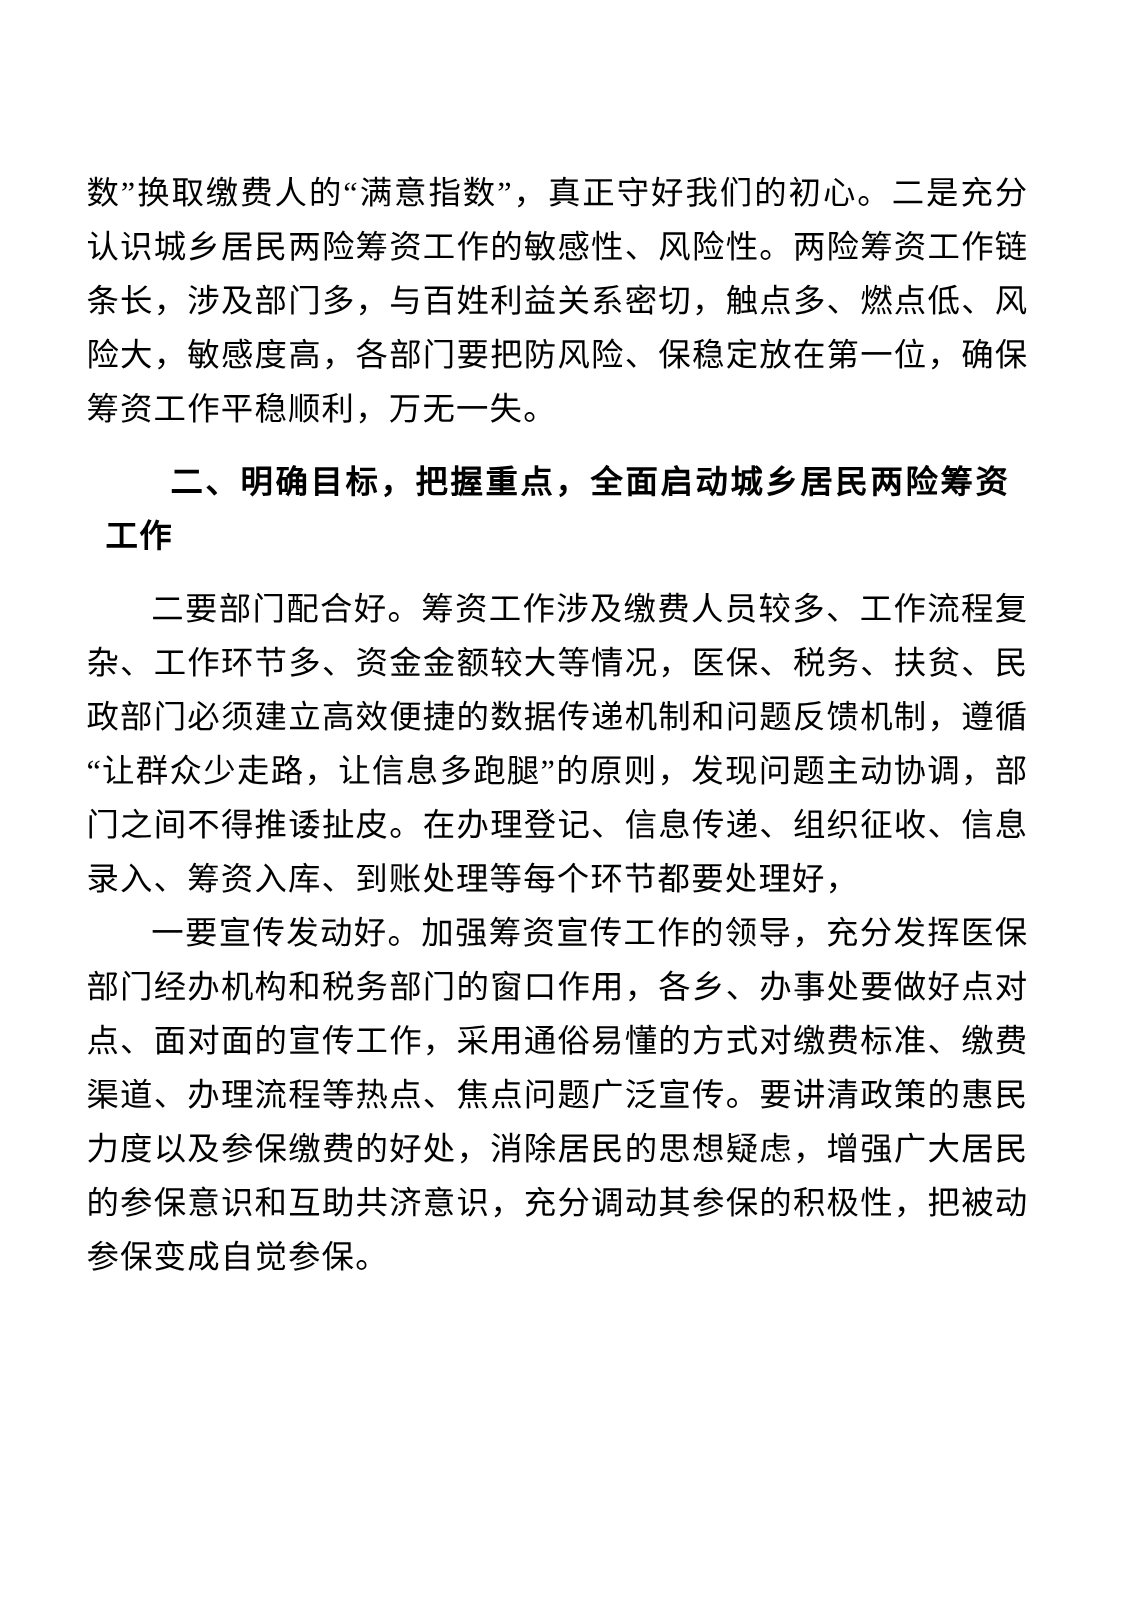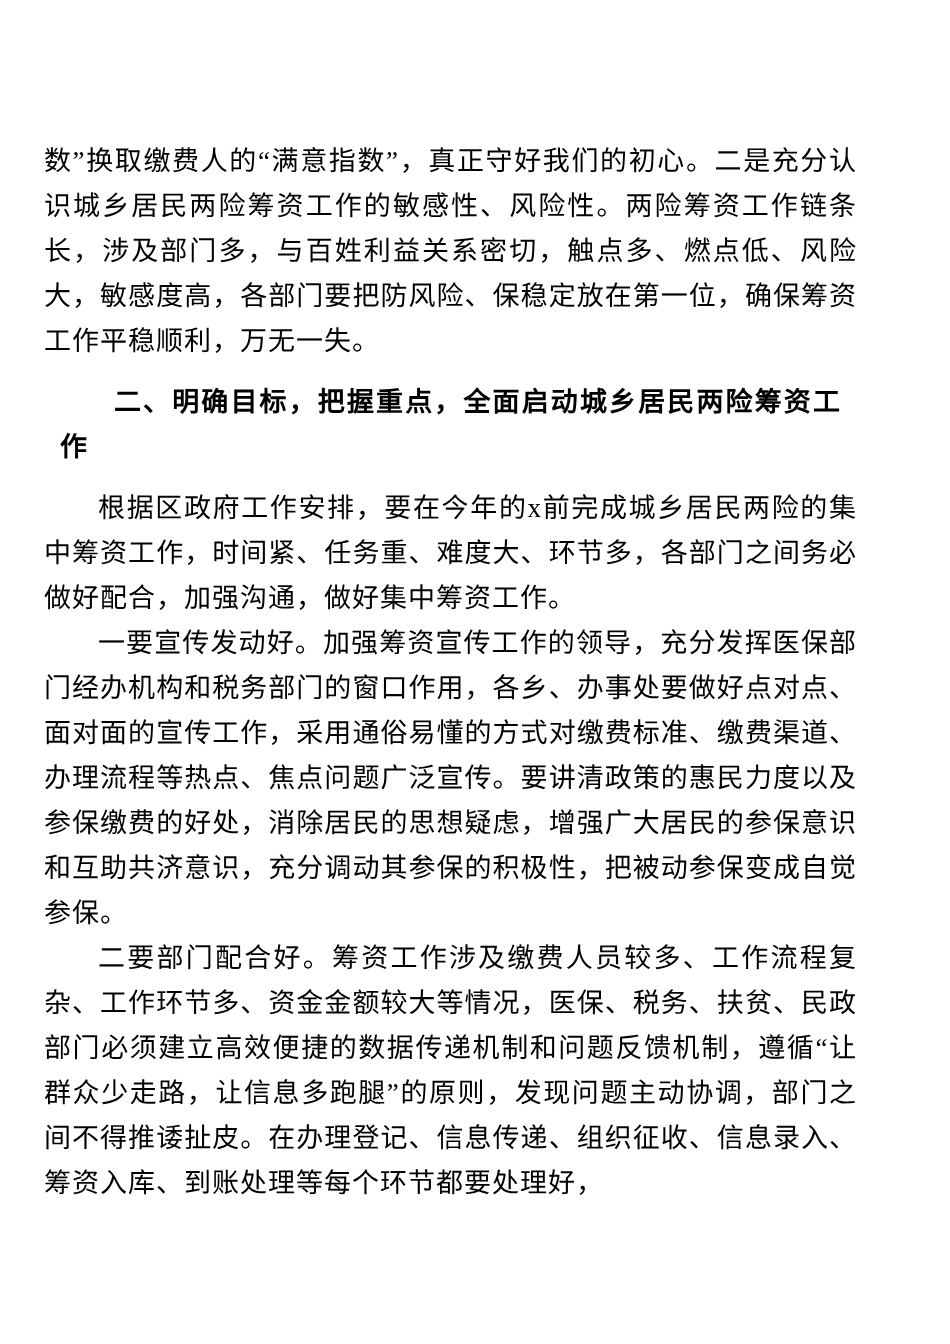--- a/index.html
+++ b/index.html
@@ -8,21 +8,21 @@
     background: #ffffff;
   }
   .page {
     position: relative;
     width: 950px;
     height: 1344px;
     margin: 0 auto;
     background: #ffffff;
     color: #000000;
     box-sizing: border-box;
-    padding: 139px 93px 0 44px;
+    padding: 139px 93px 0 72px;
     overflow: hidden;
   }
   .doc-text {
     font-family: "Liberation Serif", "DejaVu Serif", serif;
     font-size: 27px;
     line-height: 45px;
     letter-spacing: 1px;
     text-align: justify;
     text-justify: inter-ideograph;
     margin: 0;
@@ -47,18 +47,17 @@
   }
 </style>
 </head>
 <body>
 
 <div class="page">
   <p class="doc-text para-continued">数”换取缴费人的“满意指数”，真正守好我们的初心。二是充分认识城乡居民两险筹资工作的敏感性、风险性。两险筹资工作链条长，涉及部门多，与百姓利益关系密切，触点多、燃点低、风险大，敏感度高，各部门要把防风险、保稳定放在第一位，确保筹资工作平稳顺利，万无一失。</p>
 
   <h2 class="section-heading">二、明确目标，把握重点，全面启动城乡居民两险筹资工作</h2>
 
-  <p class="doc-text para-indent">根据区政府工作安排，要在今年的x前完成城乡居民两险的集中筹资工作，时间紧、任务重、难度大、环节多，各部门之间务必做好配合，加强沟通，做好集中筹资工作。</p>
+
+  <p class="doc-text para-indent">二要部门配合好。筹资工作涉及缴费人员较多、工作流程复杂、工作环节多、资金金额较大等情况，医保、税务、扶贫、民政部门必须建立高效便捷的数据传递机制和问题反馈机制，遵循“让群众少走路，让信息多跑腿”的原则，发现问题主动协调，部门之间不得推诿扯皮。在办理登记、信息传递、组织征收、信息录入、筹资入库、到账处理等每个环节都要处理好，</p>
 
   <p class="doc-text para-indent">一要宣传发动好。加强筹资宣传工作的领导，充分发挥医保部门经办机构和税务部门的窗口作用，各乡、办事处要做好点对点、面对面的宣传工作，采用通俗易懂的方式对缴费标准、缴费渠道、办理流程等热点、焦点问题广泛宣传。要讲清政策的惠民力度以及参保缴费的好处，消除居民的思想疑虑，增强广大居民的参保意识和互助共济意识，充分调动其参保的积极性，把被动参保变成自觉参保。</p>
-
-  <p class="doc-text para-indent">二要部门配合好。筹资工作涉及缴费人员较多、工作流程复杂、工作环节多、资金金额较大等情况，医保、税务、扶贫、民政部门必须建立高效便捷的数据传递机制和问题反馈机制，遵循“让群众少走路，让信息多跑腿”的原则，发现问题主动协调，部门之间不得推诿扯皮。在办理登记、信息传递、组织征收、信息录入、筹资入库、到账处理等每个环节都要处理好，</p>
 </div>
 
 </body></html>

